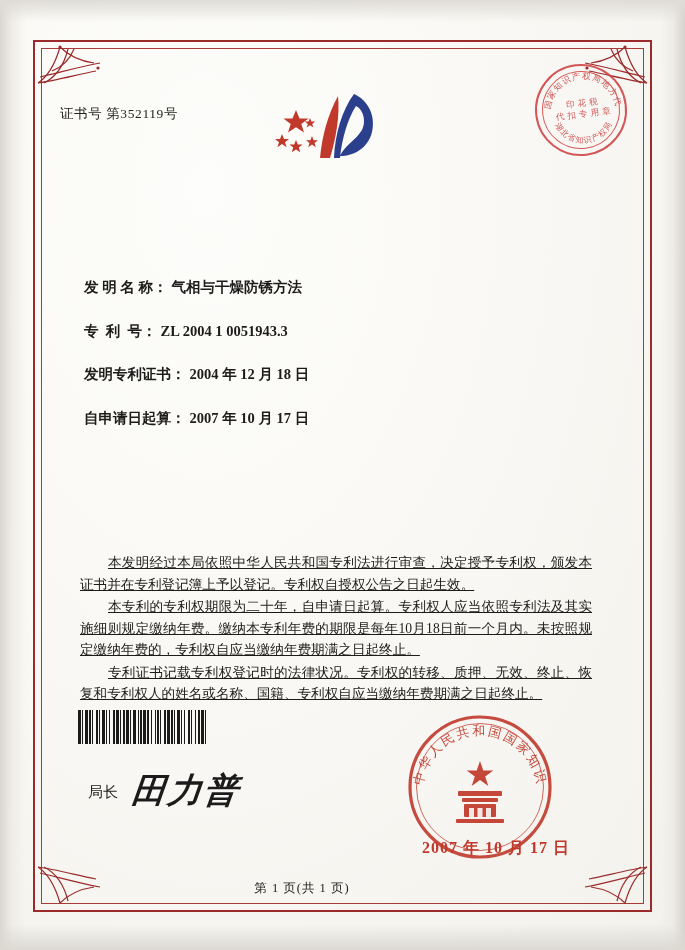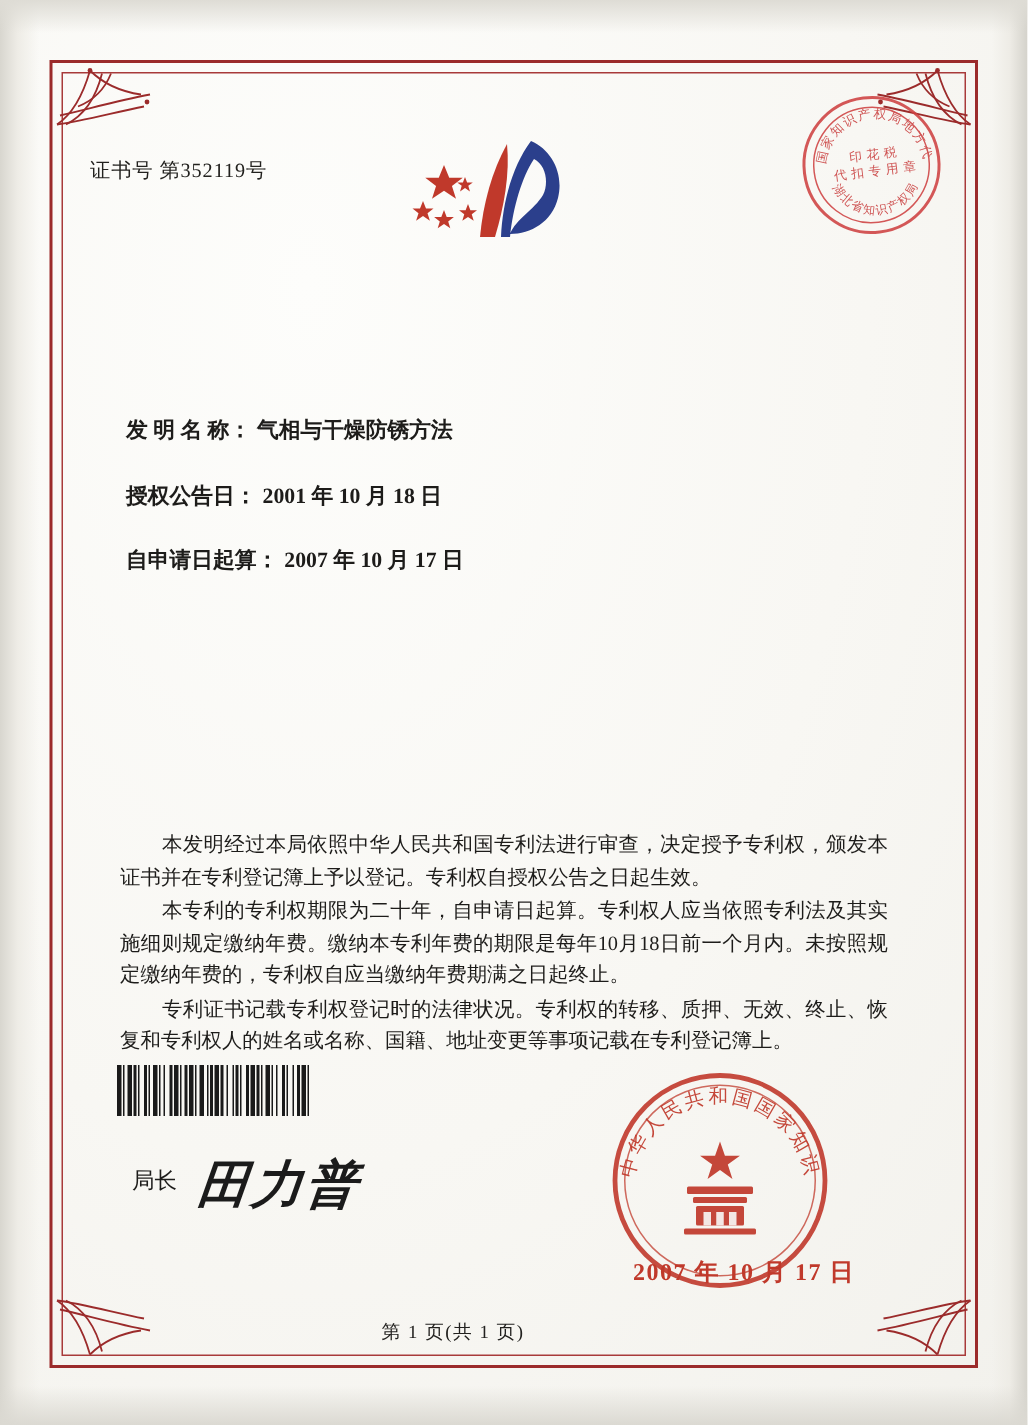--- a/index.html
+++ b/index.html
@@ -158,20 +158,21 @@
 
   
   .body-text {
     position: absolute;
     left: 80px; top: 552px;
     width: 512px;
     font-size: 13.6px;
     line-height: 21.5px;
     color: #1d1c1a;
     text-align: justify;
+    text-decoration: underline;
   }
   .body-text p {
     margin: 0 0 1px 0;
     text-indent: 28px;
   }
 
   
   .barcode {
     position: absolute;
     left: 78px; top: 710px;
@@ -183,21 +184,21 @@
     display: block;
     background: #1a1a1a;
     height: 100%;
   }
 
   
   .sig-row {
     position: absolute;
     left: 88px; top: 772px;
     display: flex;
-    align-items: center;
+    align-items: flex-end;
   }
   .sig-label {
     font-size: 15px;
     color: #1d1c1a;
     margin-right: 14px;
     padding-bottom: 6px;
   }
   .sig-script {
     font-family: "DejaVu Serif", "Liberation Serif", serif;
     font-size: 34px;
@@ -344,33 +345,37 @@
     </div>
   </div>
 
 
   <div class="fields">
     <div class="field-row">
       <span class="field-label">发 明 名 称：</span>
       <span class="field-value">气相与干燥防锈方法</span>
     </div>
     <div class="field-row">
-      <span class="field-label">授权公告日：</span>
-      <span class="field-value">2001 年 10 月 18 日</span>
+      <span class="field-label">专  利  号：</span>
+      <span class="field-value">ZL 2004 1 0051943.3</span>
+    </div>
+    <div class="field-row">
+      <span class="field-label">发明专利证书：</span>
+      <span class="field-value">2004 年 12 月 18 日</span>
     </div>
     <div class="field-row">
       <span class="field-label">自申请日起算：</span>
       <span class="field-value">2007 年 10 月 17 日</span>
     </div>
   </div>
 
   <div class="body-text">
     <p>本发明经过本局依照中华人民共和国专利法进行审查，决定授予专利权，颁发本证书并在专利登记簿上予以登记。专利权自授权公告之日起生效。</p>
     <p>本专利的专利权期限为二十年，自申请日起算。专利权人应当依照专利法及其实施细则规定缴纳年费。缴纳本专利年费的期限是每年10月18日前一个月内。未按照规定缴纳年费的，专利权自应当缴纳年费期满之日起终止。</p>
-    <p>专利证书记载专利权登记时的法律状况。专利权的转移、质押、无效、终止、恢复和专利权人的姓名或名称、国籍、地址变更等事项记载在专利登记簿上。</p>
+    <p>专利证书记载专利权登记时的法律状况。专利权的转移、质押、无效、终止、恢复和专利权人的姓名或名称、国籍、专利权自应当缴纳年费期满之日起终止。</p>
   </div>
 
   <div class="barcode" id="barcode">
       <i style="width: 3px; background: rgb(26, 26, 26);"></i>
       <i style="width: 1px; background: transparent;"></i>
       <i style="width: 1px; background: rgb(26, 26, 26);"></i>
       <i style="width: 2px; background: transparent;"></i>
       <i style="width: 3px; background: rgb(26, 26, 26);"></i>
       <i style="width: 1px; background: transparent;"></i>
       <i style="width: 2px; background: rgb(26, 26, 26);"></i>

